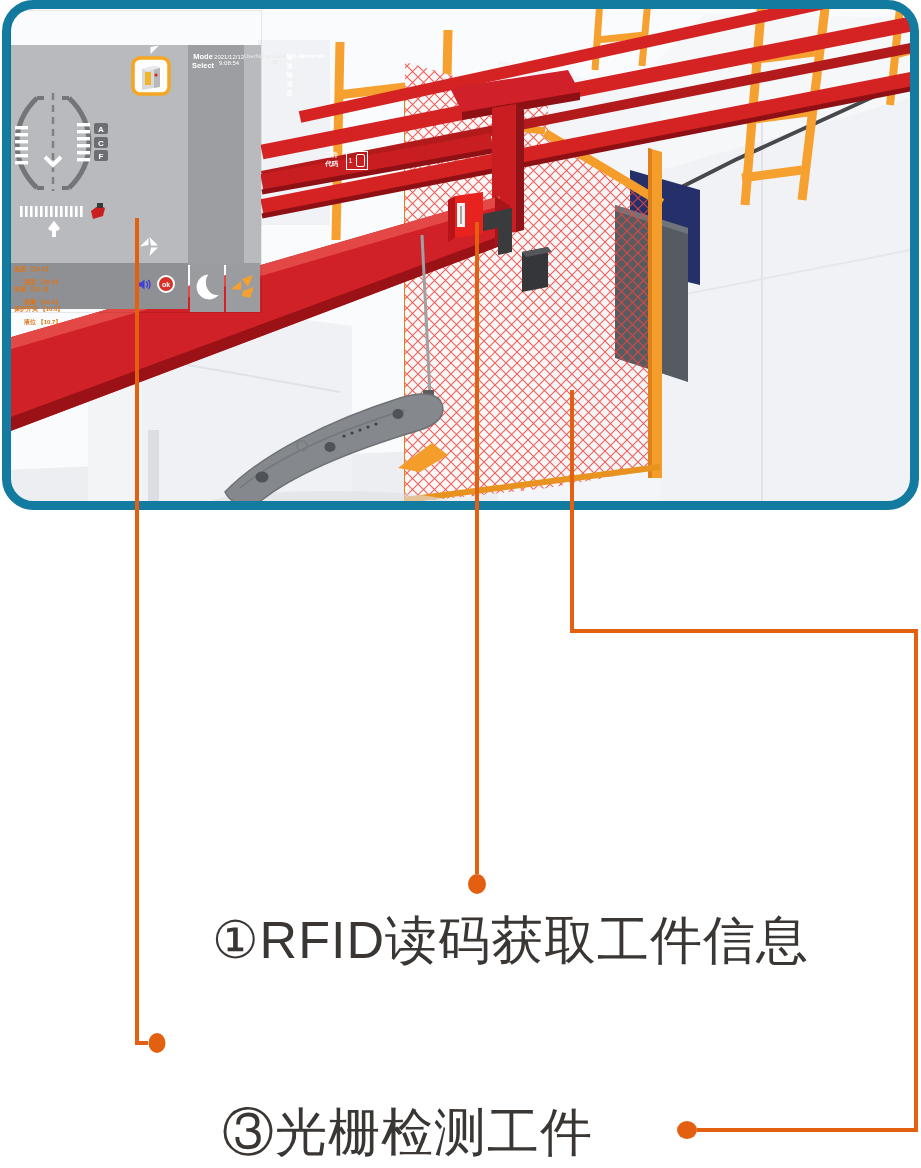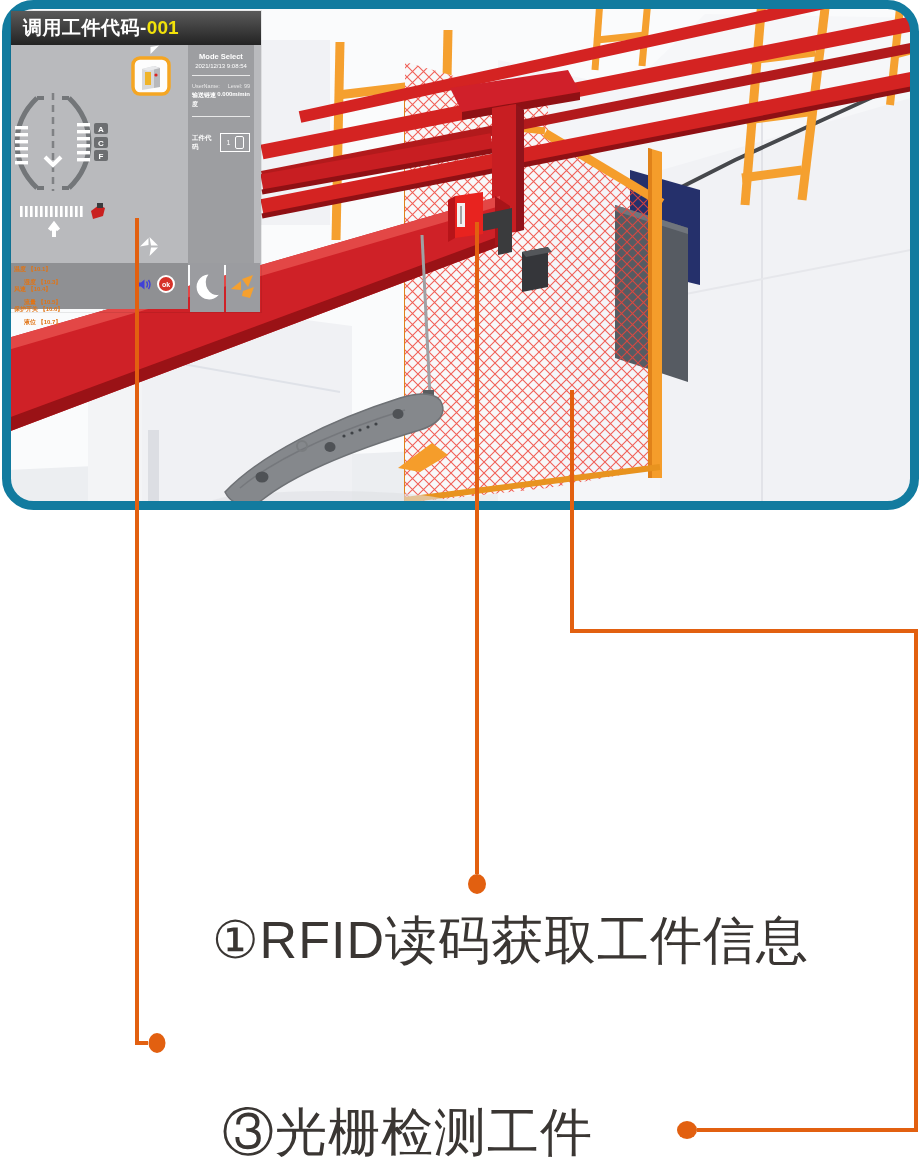--- a/index.html
+++ b/index.html
@@ -10,22 +10,22 @@
   .callouts{position:absolute;left:0;top:0;z-index:60;pointer-events:none;}
 
   
   .hmi{position:absolute;left:11px;top:11px;width:250px;height:301px;z-index:40;
        box-shadow:0 0 0 1px rgba(0,0,0,.08);}
   .hmi-header{position:absolute;left:0;top:0;width:100%;height:34px;
       background:linear-gradient(#5a5a5a,#232323);display:flex;align-items:center;}
   .hmi-header .t{color:#fff;font-size:19px;font-weight:bold;margin-left:12px;letter-spacing:.5px;}
   .hmi-header .c{color:#f2e20a;font-size:19px;font-weight:bold;}
   .hmi-body{position:absolute;left:0;top:34px;width:100%;height:220px;background:#b9babd;}
-  .hmi-right{position:absolute;left:177px;top:0;width:66px;height:220px;background:#9d9ea1;
-      color:#fff;box-sizing:border-box;padding:7px 4px;display:flex;flex-direction:column;}
+  .hmi-right{position:absolute;left:177px;top:0;width:56px;height:220px;background:#9d9ea1;
+      color:#fff;box-sizing:border-box;padding:7px 4px;display:flex;flex-direction:row;}
   .hmi-right .ms{font-size:7.5px;font-weight:bold;text-align:center;}
   .hmi-right .dt{font-size:6px;text-align:center;margin-top:2px;}
   .hmi-right hr{border:none;border-top:1px solid #e8e8e8;margin:6px 0;width:100%;}
   .rrow{display:flex;justify-content:space-between;font-size:5.5px;color:#e9e9e9;margin:1px 0;}
   .rrow.bold{color:#fff;font-weight:bold;font-size:6px;}
   .pcode{display:flex;align-items:center;margin-top:10px;}
   .pcode .lbl{font-size:6.5px;font-weight:bold;}
   .pcode .box{margin-left:4px;border:1.5px solid #fff;width:30px;height:17px;display:flex;
       align-items:center;justify-content:center;gap:4px;font-size:7px;}
   .pcode .phone{display:inline-block;width:7px;height:11px;border:1.2px solid #fff;border-radius:2px;}
@@ -181,24 +181,20 @@
             <circle cx="368" cy="427" r="1.6"></circle>
             <circle cx="376" cy="424" r="1.6"></circle>
       </g>
     </g>
   </g>
 
   <rect x="6.5" y="4.5" width="908" height="501" rx="27" fill="none" stroke="#127b9f" stroke-width="9"></rect>
 </svg>
 
 <div class="hmi">
-  <div class="hmi-header">
-    <span class="t">调用工件代码-</span>
-        <span class="c">001</span>
-  </div>
 
   <div class="hmi-body">
 
     <svg width="177" height="220" viewBox="0 0 177 220">
       <rect width="177" height="220" fill="#b9babd"></rect>
 
       <path d="M42,48 V146" stroke="#7f8184" stroke-width="2.5" stroke-dasharray="7 5" fill="none"></path>
       <path d="M34,112 L42,120 L50,112" stroke="#fff" stroke-width="4" fill="none"></path>
 
       <g stroke="#737679" stroke-width="5" fill="none">

